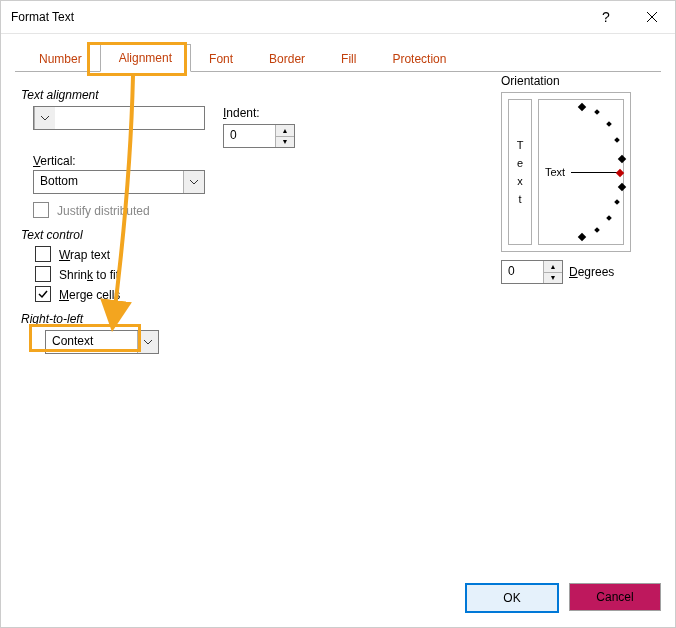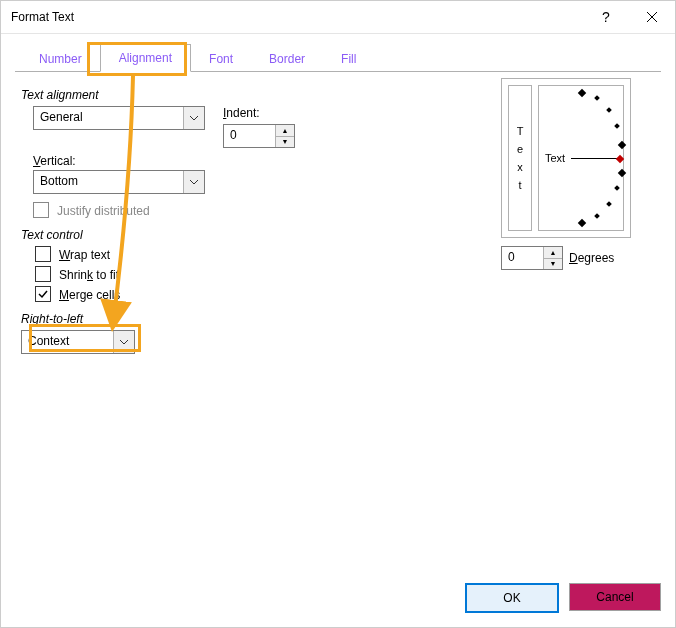--- a/index.html
+++ b/index.html
@@ -41,21 +41,21 @@
   }
   
   .tab-row {
     display: flex;
     align-items: flex-end;
     height: 28px;
     margin-left: 6px;
   }
   .tab {
     padding: 6px 18px 6px 18px;
-    color: #8b5cf6;
+    color: #c2410c;
     position: relative;
     cursor: default;
   }
   .tab.active {
     border: 1px solid #b0b0b0;
     border-bottom: 1px solid #fff;
     background: #fff;
     z-index: 2;
   }
   .tab-underline {
@@ -222,30 +222,30 @@
   </div>
 
   <div class="body">
 
     <div class="tab-row">
       <div class="tab">Number</div>
       <div class="tab active">Alignment</div>
       <div class="tab">Font</div>
       <div class="tab">Border</div>
       <div class="tab">Fill</div>
+      <div class="tab">Protection</div>
     </div>
     <div class="tab-underline"></div>
 
     <div class="content">
 
       <div class="group-label">Text alignment</div>
 
       <div style="display:flex; align-items:flex-start; gap:18px; margin-left:12px;">
         <div class="combo w170">
-          <div class="combo-text">General</div>
           <div class="combo-btn">
             <svg width="8" height="5">
                 <polyline points="0,0 4,4 8,0" fill="none" stroke="#333"></polyline>
               </svg>
           </div>
         </div>
         <div>
           <div class="indent-label ul-first">Indent:</div>
           <div class="spinner">
             <div class="spin-text">0</div>
@@ -287,32 +287,33 @@
       <div class="cb-row">
         <div class="cb">
           <svg class="check" viewBox="0 0 10 10">
             <polyline points="1,5 4,8 9,2" fill="none" stroke="#000" stroke-width="1.5"></polyline>
           </svg>
         </div>
         <span class="cb-label ul-first">Merge cells</span>
       </div>
 
       <div class="group-label" style="margin-top:10px;">Right-to-left</div>
-      <div style="margin-left:0;">
+      <div style="margin-left:24px;">
         <div class="combo w112">
           <div class="combo-text">Context</div>
           <div class="combo-btn">
             <svg width="8" height="5">
                 <polyline points="0,0 4,4 8,0" fill="none" stroke="#333"></polyline>
               </svg>
           </div>
         </div>
       </div>
 
       <div class="orientation">
+        <div>Orientation</div>
         <div class="orient-box">
           <div class="orient-vtext">
             <span>T</span>
             <span>e</span>
             <span>x</span>
             <span>t</span>
           </div>
           <div class="orient-dial">
             <span class="center-label">Text</span>
             <div class="line"></div>

